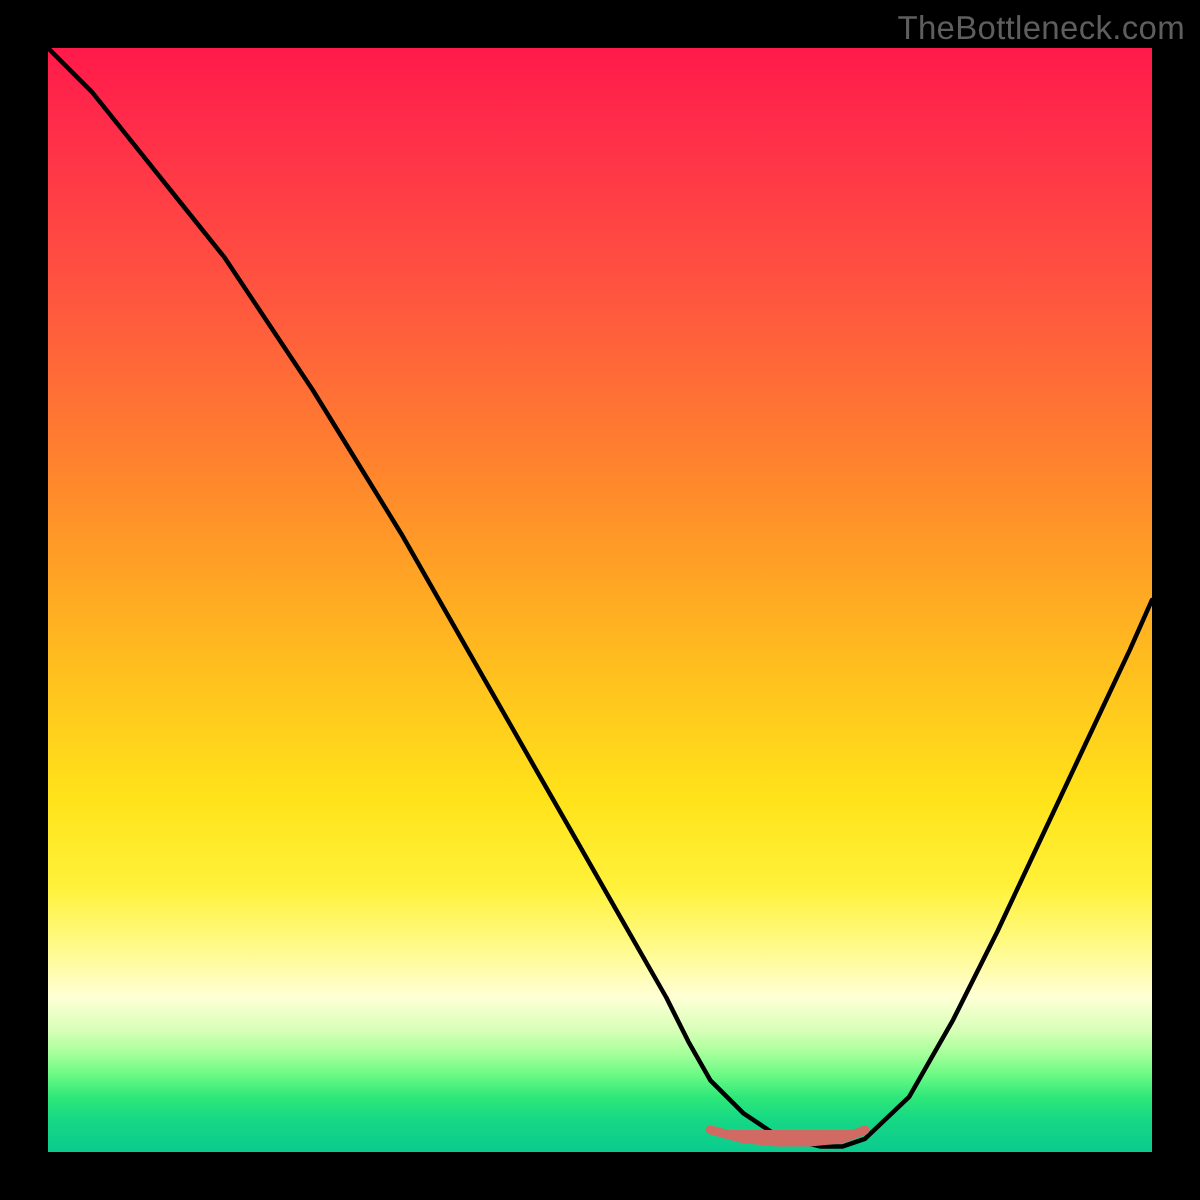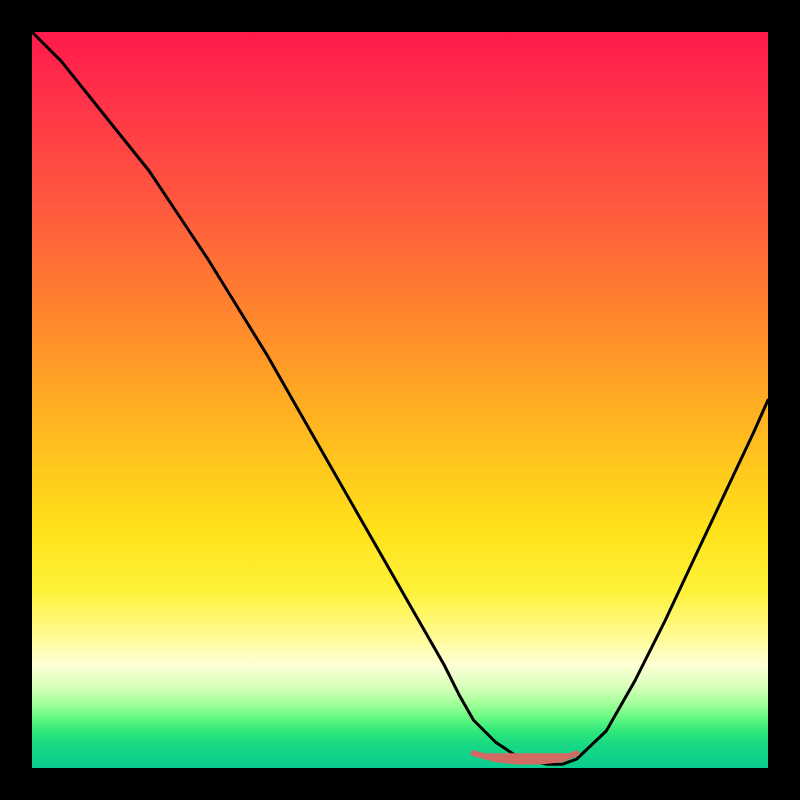--- a/index.html
+++ b/index.html
@@ -59,20 +59,21 @@
     color: #5e5e5e;
     font-size: 22px;
     letter-spacing: 0.2px;
     user-select: none;
   }
 </style>
 </head>
 <body>
 
 <div class="frame">
+  <div class="watermark">TheBottleneck.com</div>
 
   <div class="plot-area">
     <svg viewBox="0 0 736 736" preserveAspectRatio="none">
       <path fill="none" stroke="#000" stroke-width="3" stroke-linecap="round" stroke-linejoin="round" d="M0.0 0.0 L29.4 29.4 L58.9 66.2 L88.3 103.0 L117.8 139.8 L147.2 184.0 L176.6 228.2 L206.1 276.0 L235.5 323.8 L265.0 375.4 L294.4 426.9 L323.8 478.4 L353.3 529.9 L382.7 581.4 L412.2 633.0 L426.9 662.4 L441.6 688.2 L463.7 710.2 L485.8 725.0 L515.2 732.3 L529.9 732.3 L544.6 727.2 L574.1 699.2 L603.5 647.7 L633.0 588.8 L662.4 526.2 L691.8 463.7 L721.3 401.1 L736.0 368.0"></path>
       <path fill="#d06a63" stroke="#d06a63" stroke-width="6" stroke-linecap="round" stroke-linejoin="round" d="M441.6 721.3 L463.7 727.2 L485.8 729.4 L507.8 729.4 L529.9 727.2 L544.6 721.3"></path>
     </svg>
   </div>
 </div>
 
 </body></html>

